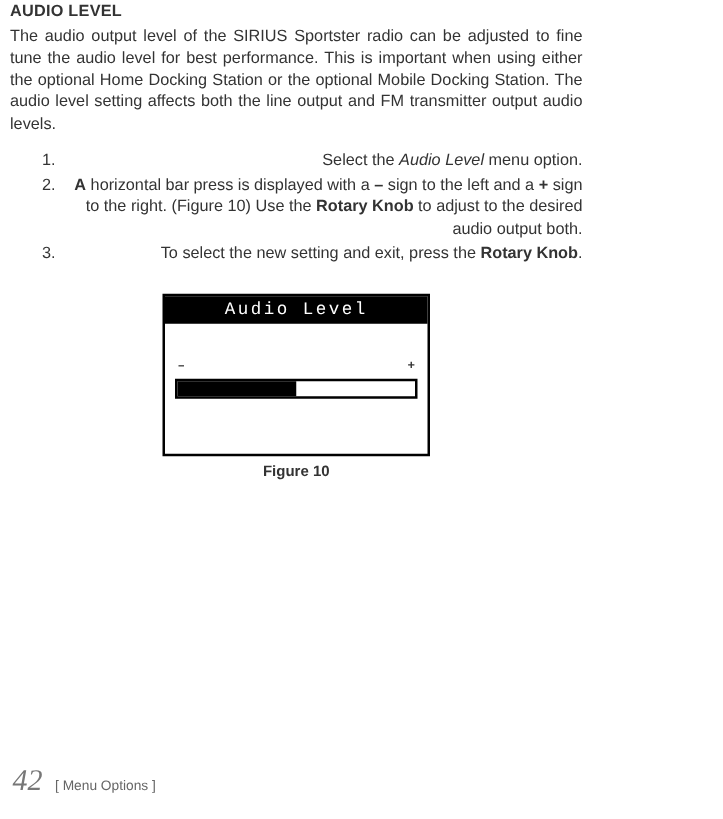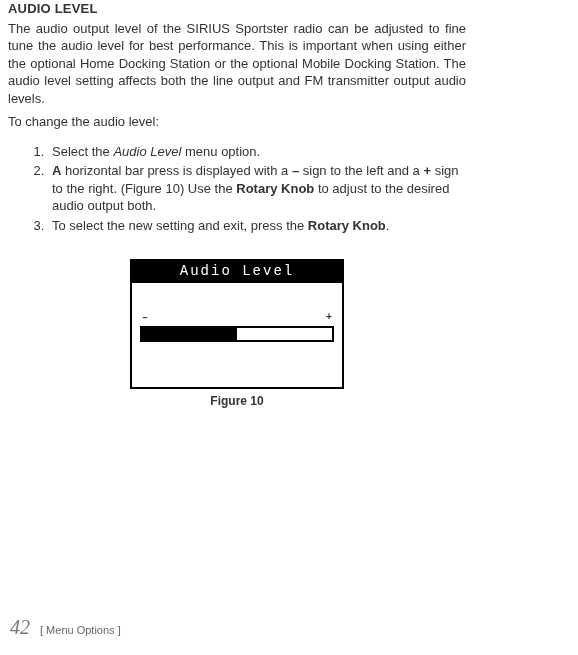--- a/index.html
+++ b/index.html
@@ -26,20 +26,21 @@
     margin: 0 0 2px 0;
     letter-spacing: 0.2px;
   }
   .para {
     margin: 0 0 6px 0;
     text-align: justify;
   }
   ol.steps {
     margin: 12px 0 0 0;
     padding: 0 0 0 40px;
+    text-align: right;
   }
   ol.steps li {
     margin: 0 0 2px 0;
     padding-left: 4px;
   }
   ol.steps li .italic { font-style: italic; }
   ol.steps li .bold { font-weight: bold; }
 
   
   .fig-wrap {
@@ -110,39 +111,38 @@
   .footer {
     position: absolute;
     left: 10px;
     bottom: 14px;
     display: flex;
     align-items: baseline;
   }
   .page-num {
     font-family: Georgia, "Times New Roman", serif;
     font-style: italic;
-    font-size: 20px;
+    font-size: 24px;
     color: #777;
     margin-right: 10px;
   }
   .footer-label {
     font-size: 11px;
     color: #666;
   }
 </style>
 </head>
 <body>
 
 <div class="page">
 
   <div class="heading">AUDIO LEVEL</div>
 
   <p class="para">The audio output level of the SIRIUS Sportster radio can be adjusted to fine tune the audio level for best performance. This is important when using either the optional Home Docking Station or the optional Mobile Docking Station. The audio level setting affects both the line output and FM transmitter output audio levels.</p>
 
-  <p class="para">To change the audio level:</p>
 
   <ol class="steps">
     <li>
       <span>Select the </span><span class="italic">Audio Level</span><span> menu option.</span>
     </li>
     <li>
       <span class="bold">A</span><span> horizontal bar press is displayed with a </span><span class="bold">–</span><span> sign to the left and a </span><span class="bold">+</span><span> sign to the right. (Figure 10) Use the </span><span class="bold">Rotary Knob</span><span> to adjust to the desired audio output both.</span>
     </li>
     <li>
       <span>To select the new setting and exit, press the </span><span class="bold">Rotary Knob</span><span>.</span>

